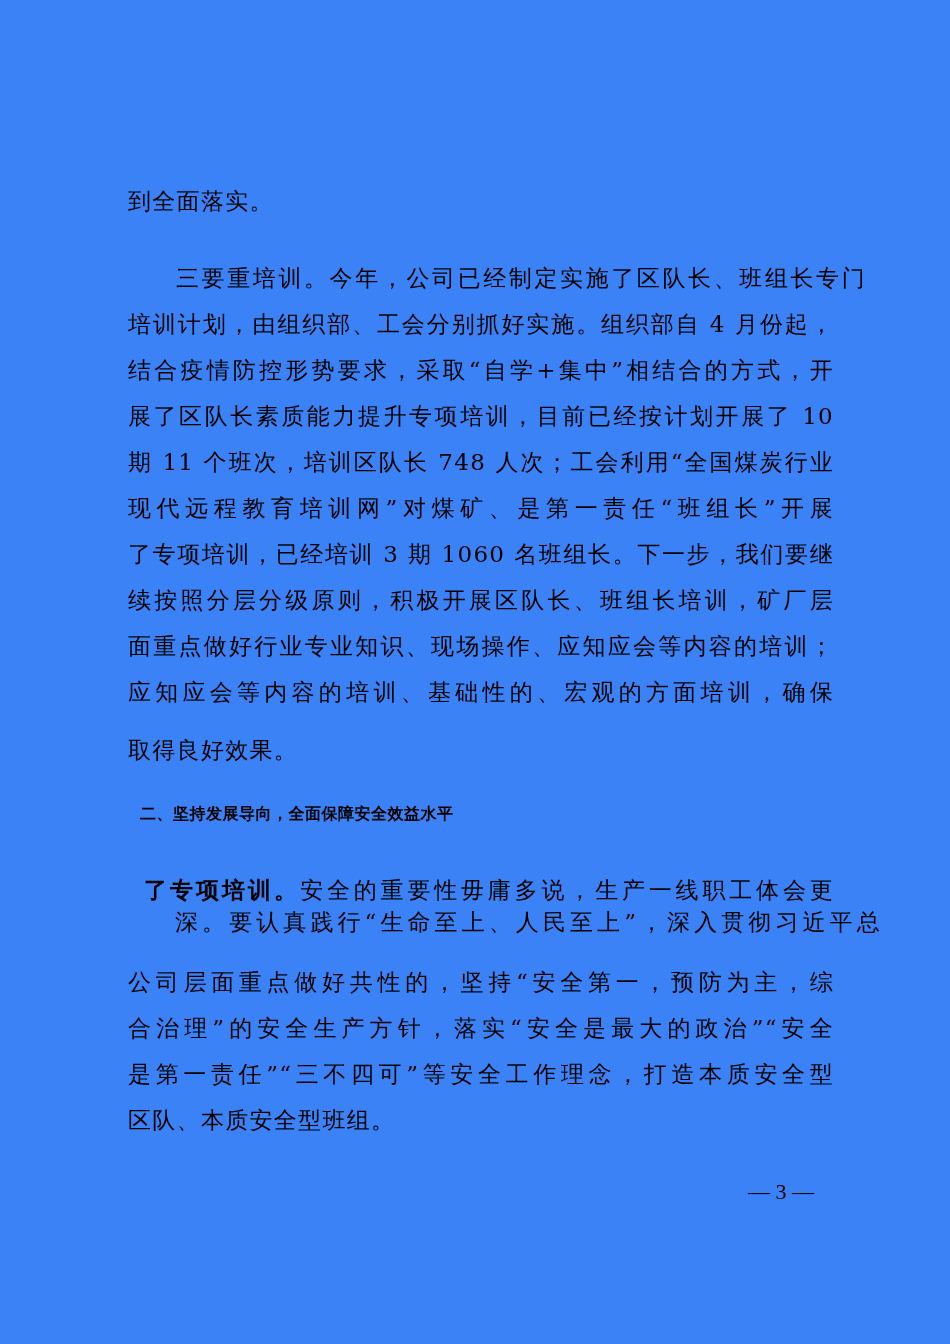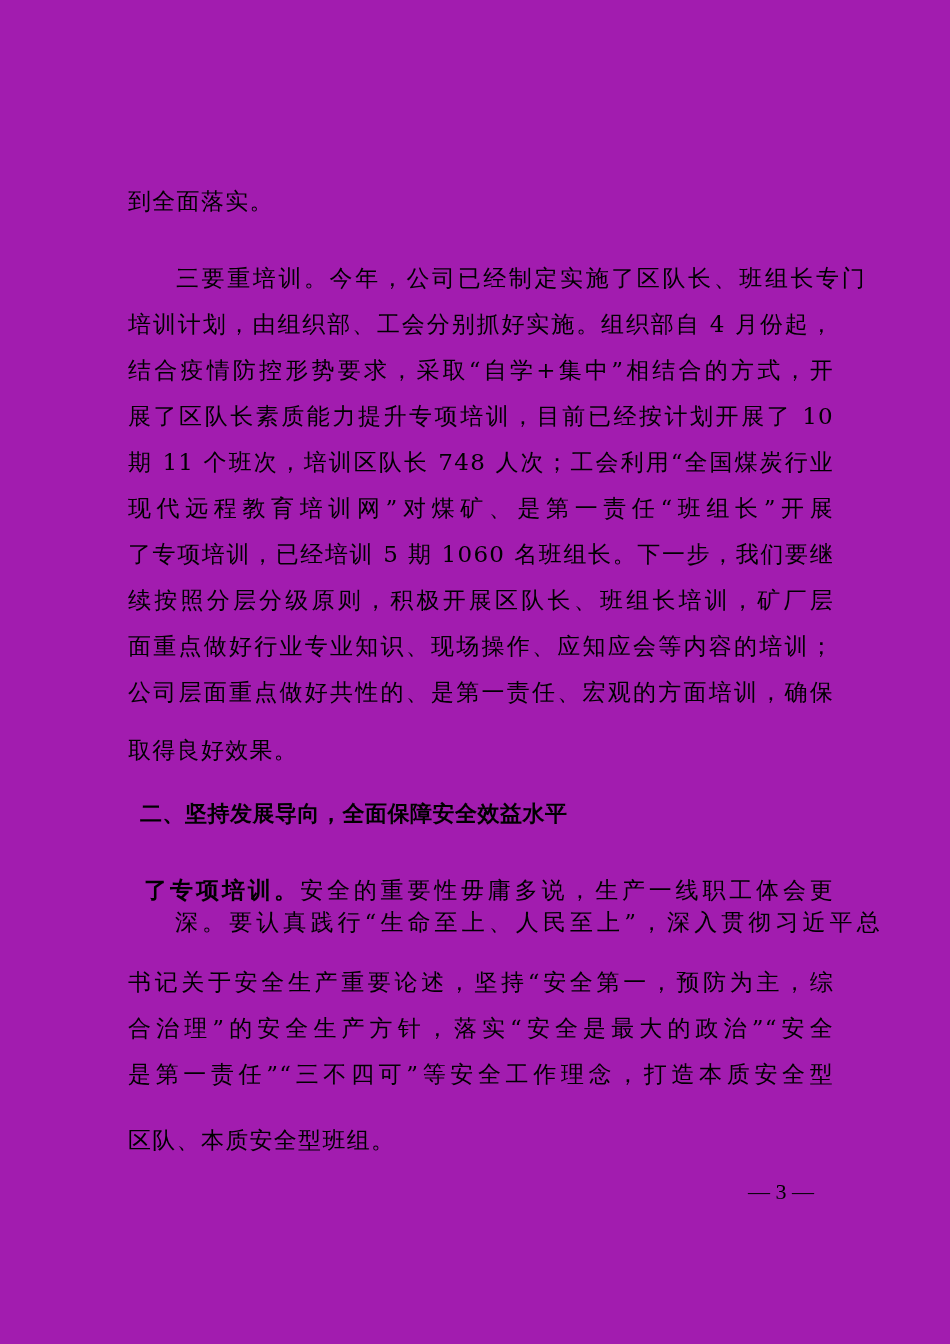--- a/index.html
+++ b/index.html
@@ -1,54 +1,54 @@
 <!DOCTYPE html>
 <html><head>
   <meta charset="utf-8">
   <style>
     html, body { margin: 0; padding: 0; background: #ffffff; }
     body { width: 950px; height: 1344px; position: relative; overflow: hidden;
            font-family: "DejaVu Serif", "Liberation Serif", serif; color: #000; }
-    .page { position: absolute; left: 0; top: 0; width: 950px; height: 1344px; background: #a21caf; }
+    .page { position: absolute; left: 0; top: 0; width: 950px; height: 1344px; background: #3b82f6; }
     .line { position: absolute; left: 128px; width: 706px; font-size: 23px; line-height: 30px;
             white-space: nowrap; letter-spacing: 1.3px; text-align: justify; text-align-last: justify; }
     .line.last { text-align-last: left; }
     .line.indent { left: 144px; width: 690px; }
-    .heading { position: absolute; left: 140px; font-size: 22px; line-height: 30px;
+    .heading { position: absolute; left: 140px; font-size: 16px; line-height: 30px;
                font-family: "DejaVu Sans", "Liberation Sans", sans-serif; font-weight: bold; white-space: nowrap; letter-spacing: 0.5px; }
     .bold-lead { font-family: "DejaVu Sans", "Liberation Sans", sans-serif; font-weight: bold; letter-spacing: 0.5px; }
     .page-number { position: absolute; top: 1177px; left: 748px; font-size: 22px; line-height: 30px;
                    font-family: "Liberation Serif", serif; white-space: nowrap; }
   </style>
 </head>
 <body>
 
 <div class="page">
 
   <div class="line last" style="top:186px;">到全面落实。</div>
 
   <div>
     <div class="line indent" style="top:263px;margin-left:32px;">三要重培训。今年，公司已经制定实施了区队长、班组长专门</div>
     <div class="line" style="top:309px;">培训计划，由组织部、工会分别抓好实施。组织部自 4 月份起，</div>
     <div class="line" style="top:355px;">结合疫情防控形势要求，采取“自学+集中”相结合的方式，开</div>
     <div class="line" style="top:401px;">展了区队长素质能力提升专项培训，目前已经按计划开展了 10</div>
     <div class="line" style="top:447px;">期 11 个班次，培训区队长 748 人次；工会利用“全国煤炭行业</div>
     <div class="line" style="top:493px;">现代远程教育培训网”对煤矿、是第一责任“班组长”开展</div>
-    <div class="line" style="top:539px;">了专项培训，已经培训 5 期 1060 名班组长。下一步，我们要继</div>
+    <div class="line" style="top:539px;">了专项培训，已经培训 3 期 1060 名班组长。下一步，我们要继</div>
     <div class="line" style="top:585px;">续按照分层分级原则，积极开展区队长、班组长培训，矿厂层</div>
     <div class="line" style="top:631px;">面重点做好行业专业知识、现场操作、应知应会等内容的培训；</div>
-    <div class="line" style="top:677px;">公司层面重点做好共性的、是第一责任、宏观的方面培训，确保</div>
+    <div class="line" style="top:677px;">应知应会等内容的培训、基础性的、宏观的方面培训，确保</div>
     <div class="line last" style="top:723px;margin-top:12px;">取得良好效果。</div>
   </div>
 
   <div class="heading" style="top:799px;">二、坚持发展导向，全面保障安全效益水平</div>
 
   <div>
     <div class="line indent" style="top:875px;"><span class="bold-lead">了专项培训。</span><span>安全的重要性毋庸多说，生产一线职工体会更</span></div>
     <div class="line" style="top:907px;margin-left:47px;">深。要认真践行“生命至上、人民至上”，深入贯彻习近平总</div>
-    <div class="line" style="top:967px;">书记关于安全生产重要论述，坚持“安全第一，预防为主，综</div>
+    <div class="line" style="top:967px;">公司层面重点做好共性的，坚持“安全第一，预防为主，综</div>
     <div class="line" style="top:1013px;">合治理”的安全生产方针，落实“安全是最大的政治”“安全</div>
     <div class="line" style="top:1059px;">是第一责任”“三不四可”等安全工作理念，打造本质安全型</div>
-    <div class="line last" style="top:1105px;margin-top:20px;">区队、本质安全型班组。</div>
+    <div class="line last" style="top:1105px;">区队、本质安全型班组。</div>
   </div>
 
   <div class="page-number">— 3 —</div>
 </div>
 
 </body></html>

